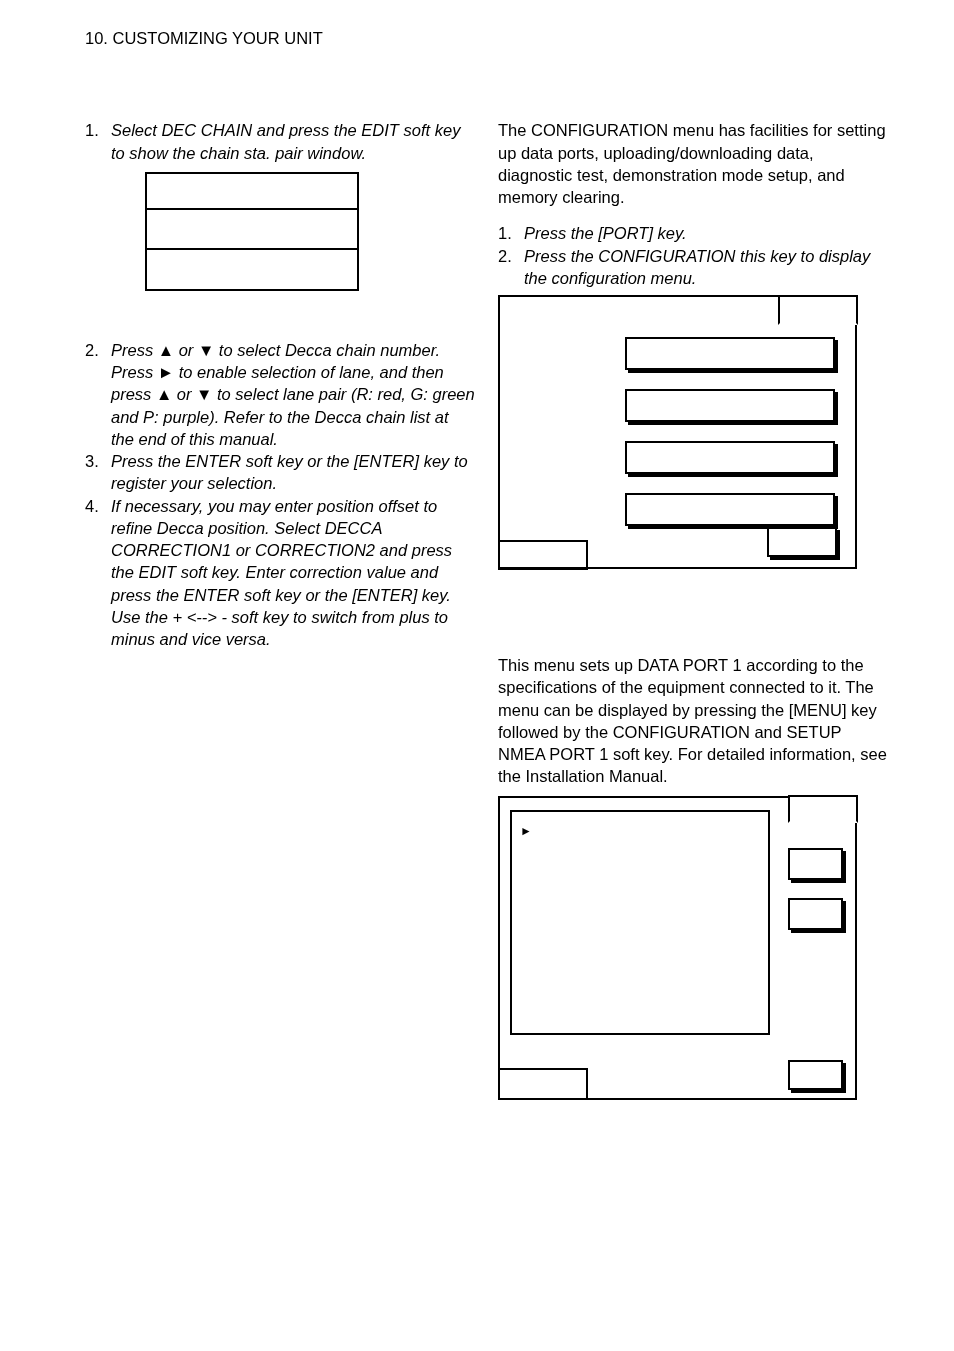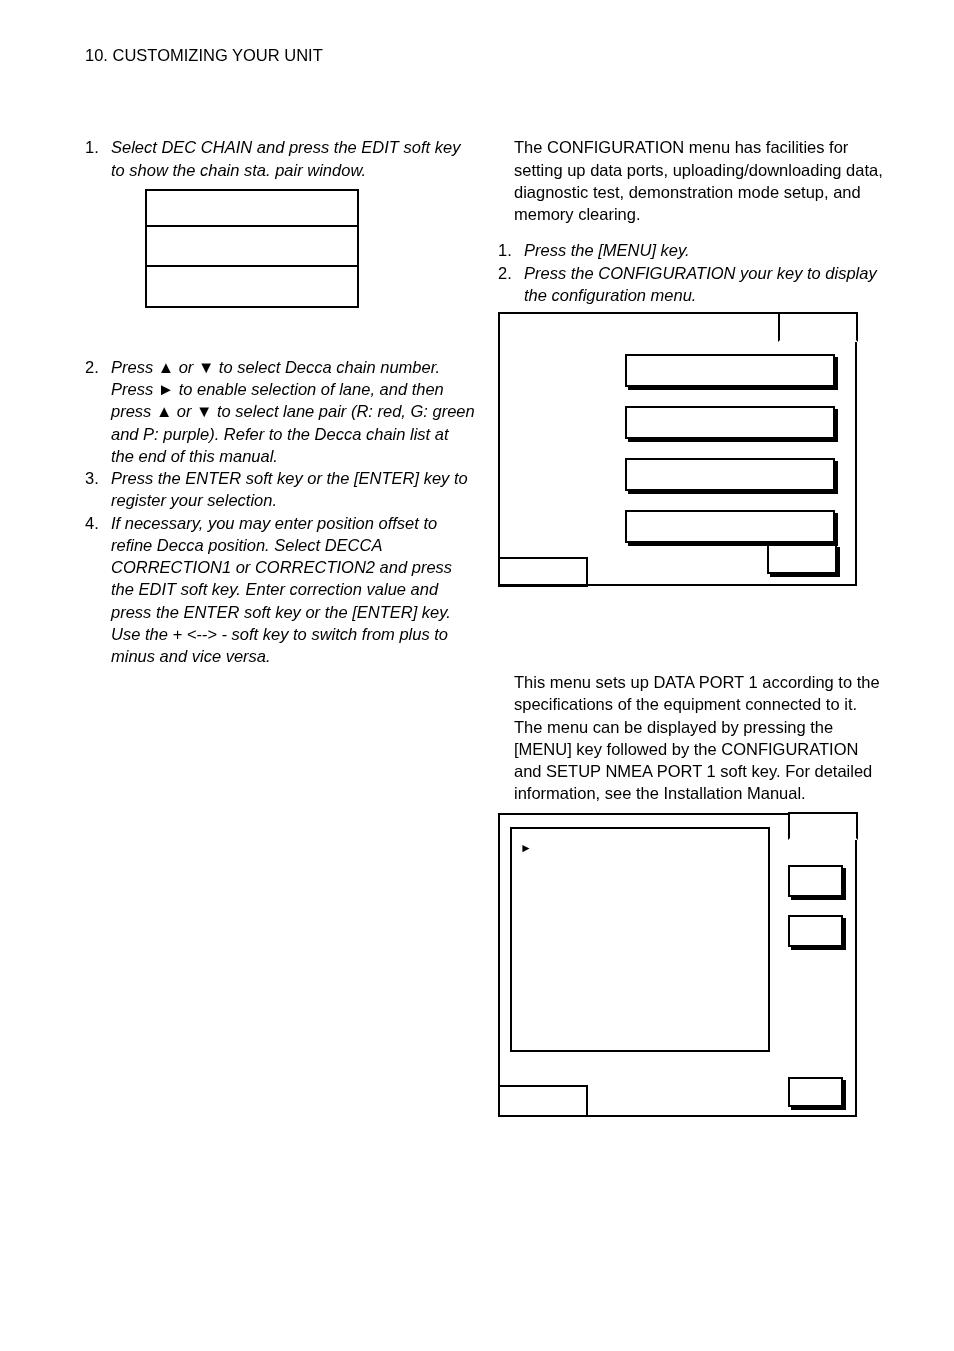--- a/index.html
+++ b/index.html
@@ -10,21 +10,21 @@
     font-family: Arial, Helvetica, sans-serif;
     font-size: 16.5px;
     line-height: 1.35;
     color: #000;
   }
   .page {
     position: relative;
     width: 954px;
     min-height: 1351px;
     box-sizing: border-box;
-    padding: 44px 60px 40px 85px;
+    padding: 27px 60px 40px 85px;
   }
   .chapter {
     font-size: 16.5px;
     margin-bottom: 70px;
   }
   .columns {
     display: flex;
     gap: 23px;
   }
   .col {
@@ -162,21 +162,21 @@
     position: absolute;
     right: 12px;
     bottom: 8px;
     width: 55px;
     height: 30px;
     border: 2.5px solid #000;
     box-shadow: 3px 3px 0 #000;
     box-sizing: border-box;
   }
   .para {
-    margin: 0 0 14px 16px;
+    margin: 0 0 14px 0;
   }
   .spacer-30 { height: 30px; }
 </style>
 </head>
 <body>
 
 <div class="page">
 
   <div class="chapter">10. CUSTOMIZING YOUR UNIT</div>
 
@@ -214,25 +214,25 @@
         </li>
       </ol>
     </div>
 
     <div class="col">
       <p class="para">The CONFIGURATION menu has facilities for setting up data ports, uploading/downloading data, diagnostic test, demonstration mode setup, and memory clearing.</p>
 
       <ol class="steps">
         <li>
           <span class="num">1.</span>
-          <span class="txt">Press the [MENU] key.</span>
+          <span class="txt">Press the [PORT] key.</span>
         </li>
         <li>
           <span class="num">2.</span>
-          <span class="txt">Press the CONFIGURATION your key to display the configuration menu.</span>
+          <span class="txt">Press the CONFIGURATION this key to display the configuration menu.</span>
         </li>
       </ol>
 
       <div class="config-box">
         <div class="config-tab"></div>
         <div class="config-softkey" style="top:40px;"></div>
         <div class="config-softkey" style="top:92px;"></div>
         <div class="config-softkey" style="top:144px;"></div>
         <div class="config-softkey" style="top:196px;"></div>
         <div class="config-bottom-left"></div>

